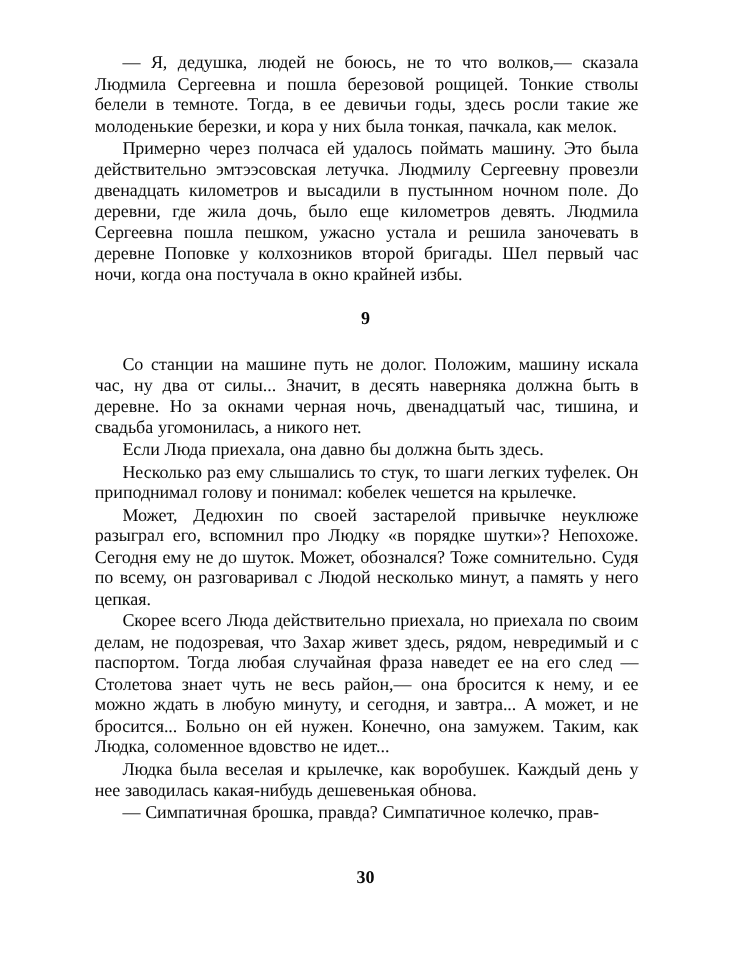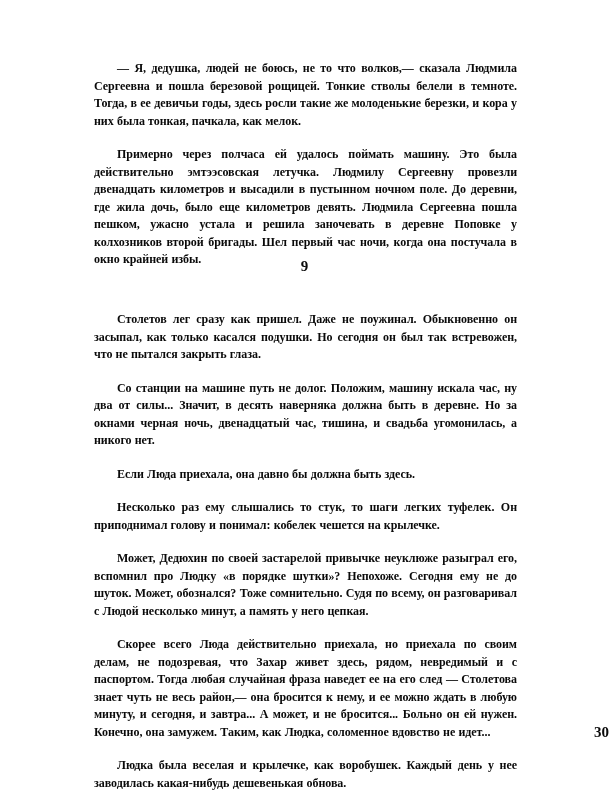--- a/index.html
+++ b/index.html
@@ -20,27 +20,27 @@
     height: 800px;
     background: #ffffff;
   }
   .text-block {
     position: absolute;
     left: 78px;
     top: 44px;
     width: 455px;
   }
   .para {
-    margin: 16px;
+    margin: 1px;
     text-indent: 23px;
     text-align: justify;
-    font-size: 12px;
+    font-size: 15px;
     line-height: 17.5px;
     letter-spacing: -0.05px;
-    font-weight: 700;
+    font-weight: 400;
     hyphens: manual;
     word-spacing: 0.3px;
   }
   .section-number {
     position: absolute;
     left: 0;
     top: 258px;
     width: 609px;
     text-align: center;
     font-size: 15px;
@@ -51,40 +51,39 @@
     position: absolute;
     left: 78px;
     top: 295px;
     width: 455px;
   }
   .folio {
     position: absolute;
     left: 0;
     top: 724px;
     width: 609px;
-    text-align: right;
+    text-align: center;
     font-size: 15px;
     font-weight: 600;
     line-height: 17.5px;
   }
 </style>
 </head>
 <body>
 
 <div class="page">
 
   <div class="text-block">
     <p class="para">— Я, дедушка, людей не боюсь, не то что волков,— сказала Людмила Сергеевна и пошла березовой рощицей. Тонкие стволы белели в темноте. Тогда, в ее девичьи годы, здесь росли такие же молоденькие березки, и кора у них была тонкая, пачкала, как мелок.</p>
     <p class="para">Примерно через полчаса ей удалось поймать машину. Это была действительно эмтээсовская летучка. Людмилу Сергеевну провезли двенадцать километров и высадили в пустынном ночном поле. До деревни, где жила дочь, было еще километров девять. Людмила Сергеевна пошла пешком, ужасно устала и решила заночевать в деревне Поповке у колхозников второй бригады. Шел первый час ночи, когда она постучала в окно крайней избы.</p>
   </div>
 
   <div class="section-number">9</div>
 
   <div class="lower-block">
-    <p class="para">Столетов лег сразу как пришел. Даже не поужинал. Обыкновенно он засыпал, как только касался подушки. Но сегодня он был так встревожен, что не пытался закрыть глаза.</p>
     <p class="para">Со станции на машине путь не долог. Положим, машину искала час, ну два от силы... Значит, в десять наверняка должна быть в деревне. Но за окнами черная ночь, двенадцатый час, тишина, и свадьба угомонилась, а никого нет.</p>
     <p class="para">Если Люда приехала, она давно бы должна быть здесь.</p>
     <p class="para">Несколько раз ему слышались то стук, то шаги легких туфелек. Он приподнимал голову и понимал: кобелек чешется на крылечке.</p>
     <p class="para">Может, Дедюхин по своей застарелой привычке неуклюже разыграл его, вспомнил про Людку «в порядке шутки»? Непохоже. Сегодня ему не до шуток. Может, обознался? Тоже сомнительно. Судя по всему, он разговаривал с Людой несколько минут, а память у него цепкая.</p>
     <p class="para">Скорее всего Люда действительно приехала, но приехала по своим делам, не подозревая, что Захар живет здесь, рядом, невредимый и с паспортом. Тогда любая случайная фраза наведет ее на его след — Столетова знает чуть не весь район,— она бросится к нему, и ее можно ждать в любую минуту, и сегодня, и завтра... А может, и не бросится... Больно он ей нужен. Конечно, она замужем. Таким, как Людка, соломенное вдовство не идет...</p>
     <p class="para">Людка была веселая и крылечке, как воробушек. Каждый день у нее заводилась какая-нибудь дешевенькая обнова.</p>
     <p class="para">— Симпатичная брошка, правда? Симпатичное колечко, прав-</p>
   </div>
 
   <div class="folio">30</div>

